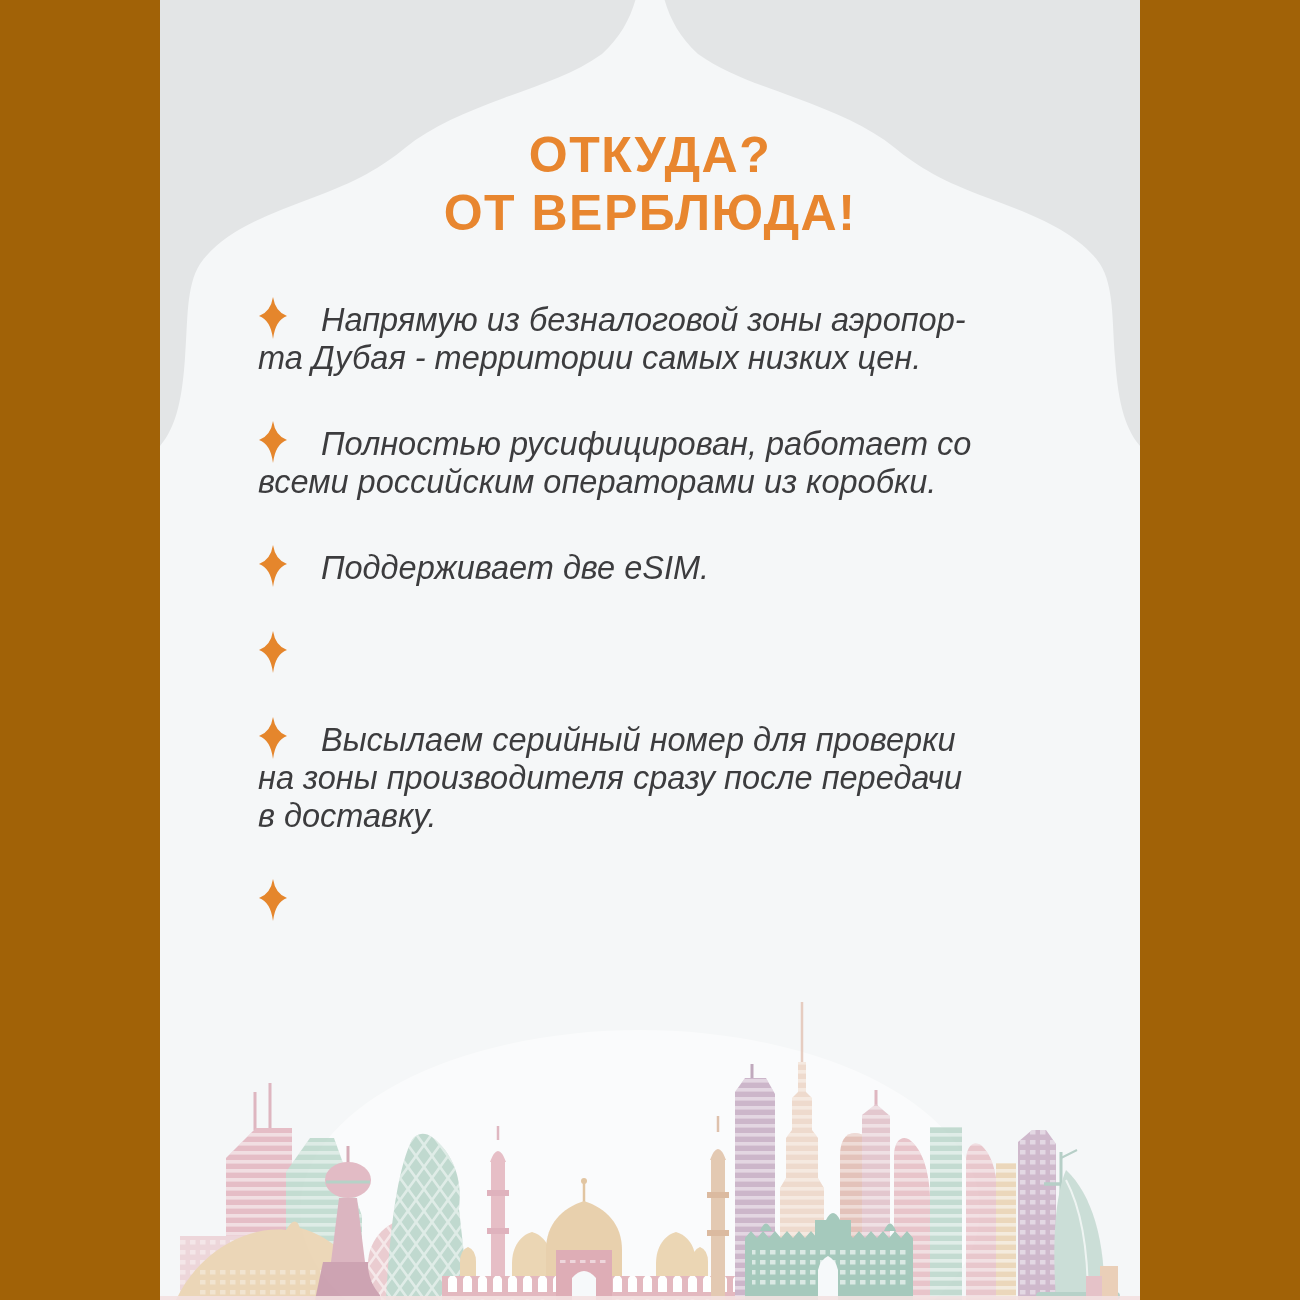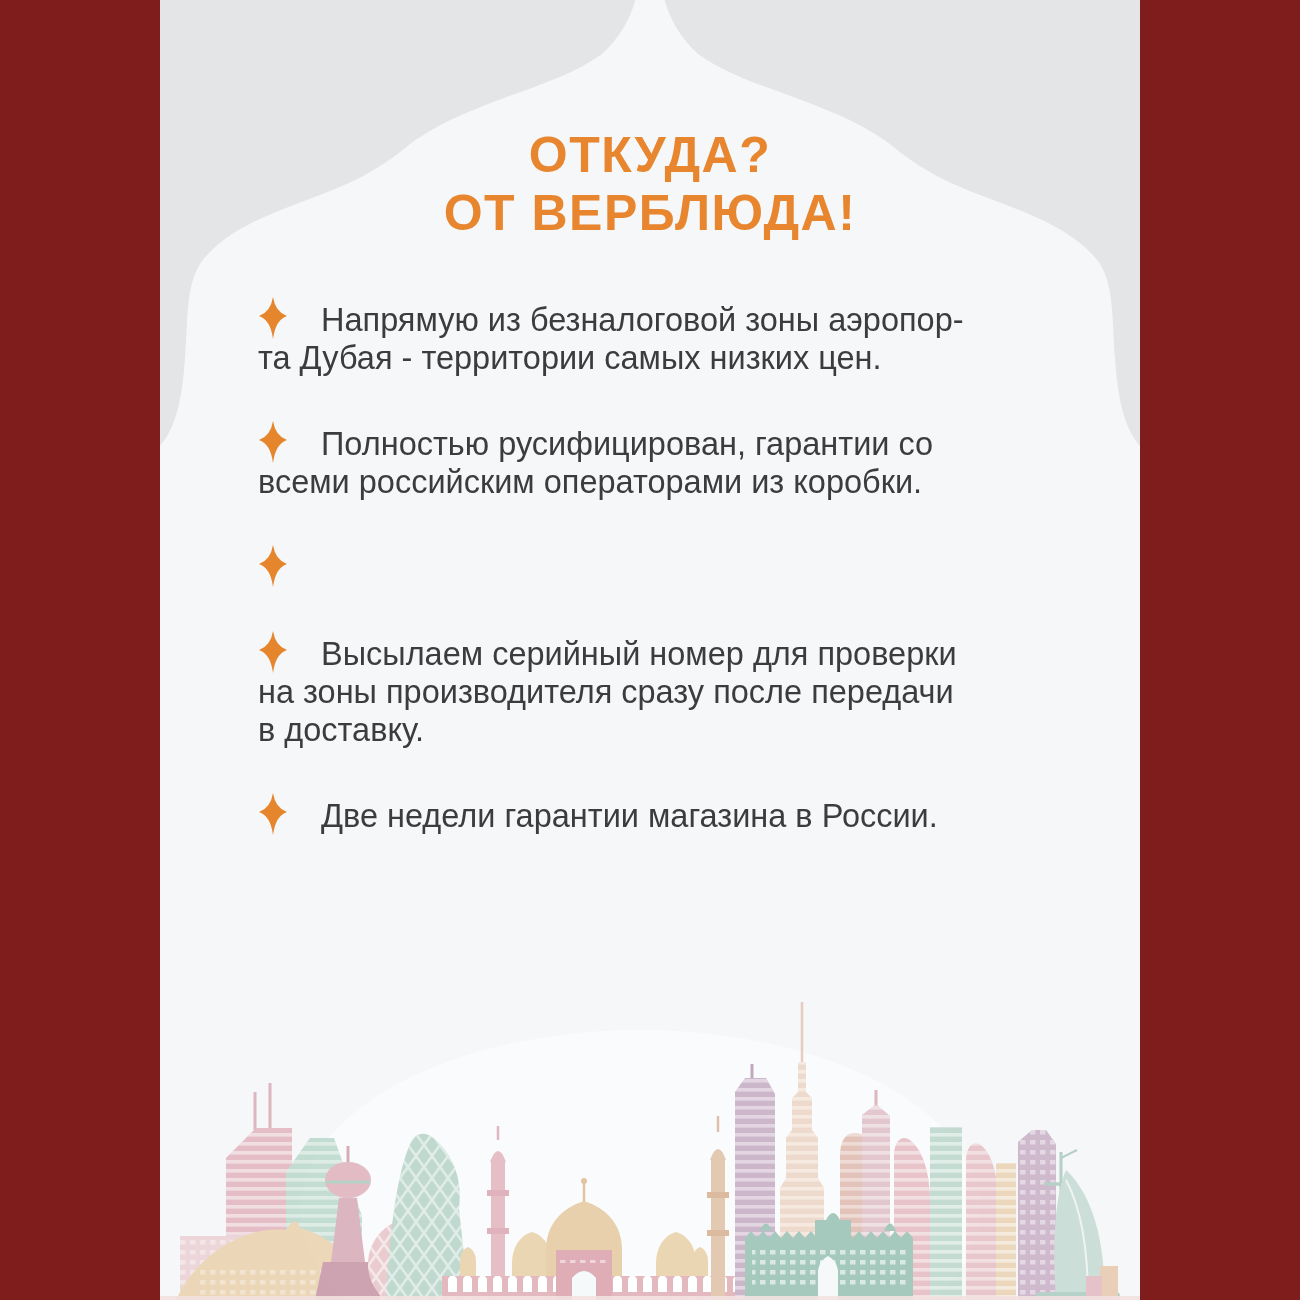--- a/index.html
+++ b/index.html
@@ -1,17 +1,17 @@
 <!DOCTYPE html>
 <html><head>
 <meta charset="utf-8">
 <style>
   html,body{margin:0;padding:0;background:#ffffff;}
   .stage{
-    position:relative;width:1300px;height:1300px;overflow:hidden;background:#7f1d1d;
+    position:relative;width:1300px;height:1300px;overflow:hidden;background:#a16207;
     font-family:"Liberation Sans",sans-serif;
   }
   .canvas{
     position:absolute;left:160px;top:0;width:980px;height:1300px;
     background:#F5F7F8;overflow:hidden;
   }
   .arch-svg{position:absolute;left:0;top:0;z-index:1;}
   .skyline-svg{position:absolute;left:0;top:980px;z-index:1;}
   .title{
     position:absolute;left:0;top:126px;width:100%;z-index:3;
@@ -21,21 +21,21 @@
   .title span{display:block;}
   .bullets{position:absolute;left:98px;top:297px;width:782px;z-index:3;}
   .bullet-item{
     margin:0 0 44px 0;font-size:32.5px;line-height:38px;color:#3C3C3E;
   }
   .star{
     display:inline-block;width:30px;height:42px;margin-right:33px;
     vertical-align:-8px;
   }
   .star path{fill:#E5862C;}
-  .bullet-text{white-space:pre-line;}
+  .bullet-text{white-space:pre-line;font-style:italic;}
 </style>
 </head>
 <body>
 
 <div class="stage">
   <div class="canvas">
 
     <svg class="arch-svg" width="980" height="700" viewBox="0 0 980 700" aria-hidden="true">
       <path fill="#E3E5E6" fill-rule="evenodd" d="
         M0,0 H980 V700 H0 Z
@@ -165,36 +165,41 @@
     <div class="bullets">
       <div class="bullet-item">
         <svg class="star" viewBox="0 0 30 42">
             <path d="M15,0 Q17.4,15 29,19 Q17.4,23 15,42 Q12.6,23 1,19 Q12.6,15 15,0 Z"></path>
           </svg><span class="bullet-text">Напрямую из безналоговой зоны аэропор-
 та Дубая - территории самых низких цен.</span>
       </div>
       <div class="bullet-item">
         <svg class="star" viewBox="0 0 30 42">
             <path d="M15,0 Q17.4,15 29,19 Q17.4,23 15,42 Q12.6,23 1,19 Q12.6,15 15,0 Z"></path>
-          </svg><span class="bullet-text">Полностью русифицирован, гарантии со
+          </svg><span class="bullet-text">Полностью русифицирован, работает со
 всеми российским операторами из коробки.</span>
+      </div>
+      <div class="bullet-item">
+        <svg class="star" viewBox="0 0 30 42">
+            <path d="M15,0 Q17.4,15 29,19 Q17.4,23 15,42 Q12.6,23 1,19 Q12.6,15 15,0 Z"></path>
+          </svg><span class="bullet-text">Поддерживает две eSIM.</span>
       </div>
       <div class="bullet-item">
         <svg class="star" viewBox="0 0 30 42">
             <path d="M15,0 Q17.4,15 29,19 Q17.4,23 15,42 Q12.6,23 1,19 Q12.6,15 15,0 Z"></path>
           </svg>
       </div>
       <div class="bullet-item">
         <svg class="star" viewBox="0 0 30 42">
             <path d="M15,0 Q17.4,15 29,19 Q17.4,23 15,42 Q12.6,23 1,19 Q12.6,15 15,0 Z"></path>
           </svg><span class="bullet-text">Высылаем серийный номер для проверки
 на зоны производителя сразу после передачи
 в доставку.</span>
       </div>
       <div class="bullet-item">
         <svg class="star" viewBox="0 0 30 42">
             <path d="M15,0 Q17.4,15 29,19 Q17.4,23 15,42 Q12.6,23 1,19 Q12.6,15 15,0 Z"></path>
-          </svg><span class="bullet-text">Две недели гарантии магазина в России.</span>
+          </svg>
       </div>
     </div>
 
   </div>
 </div>
 
 </body></html>

